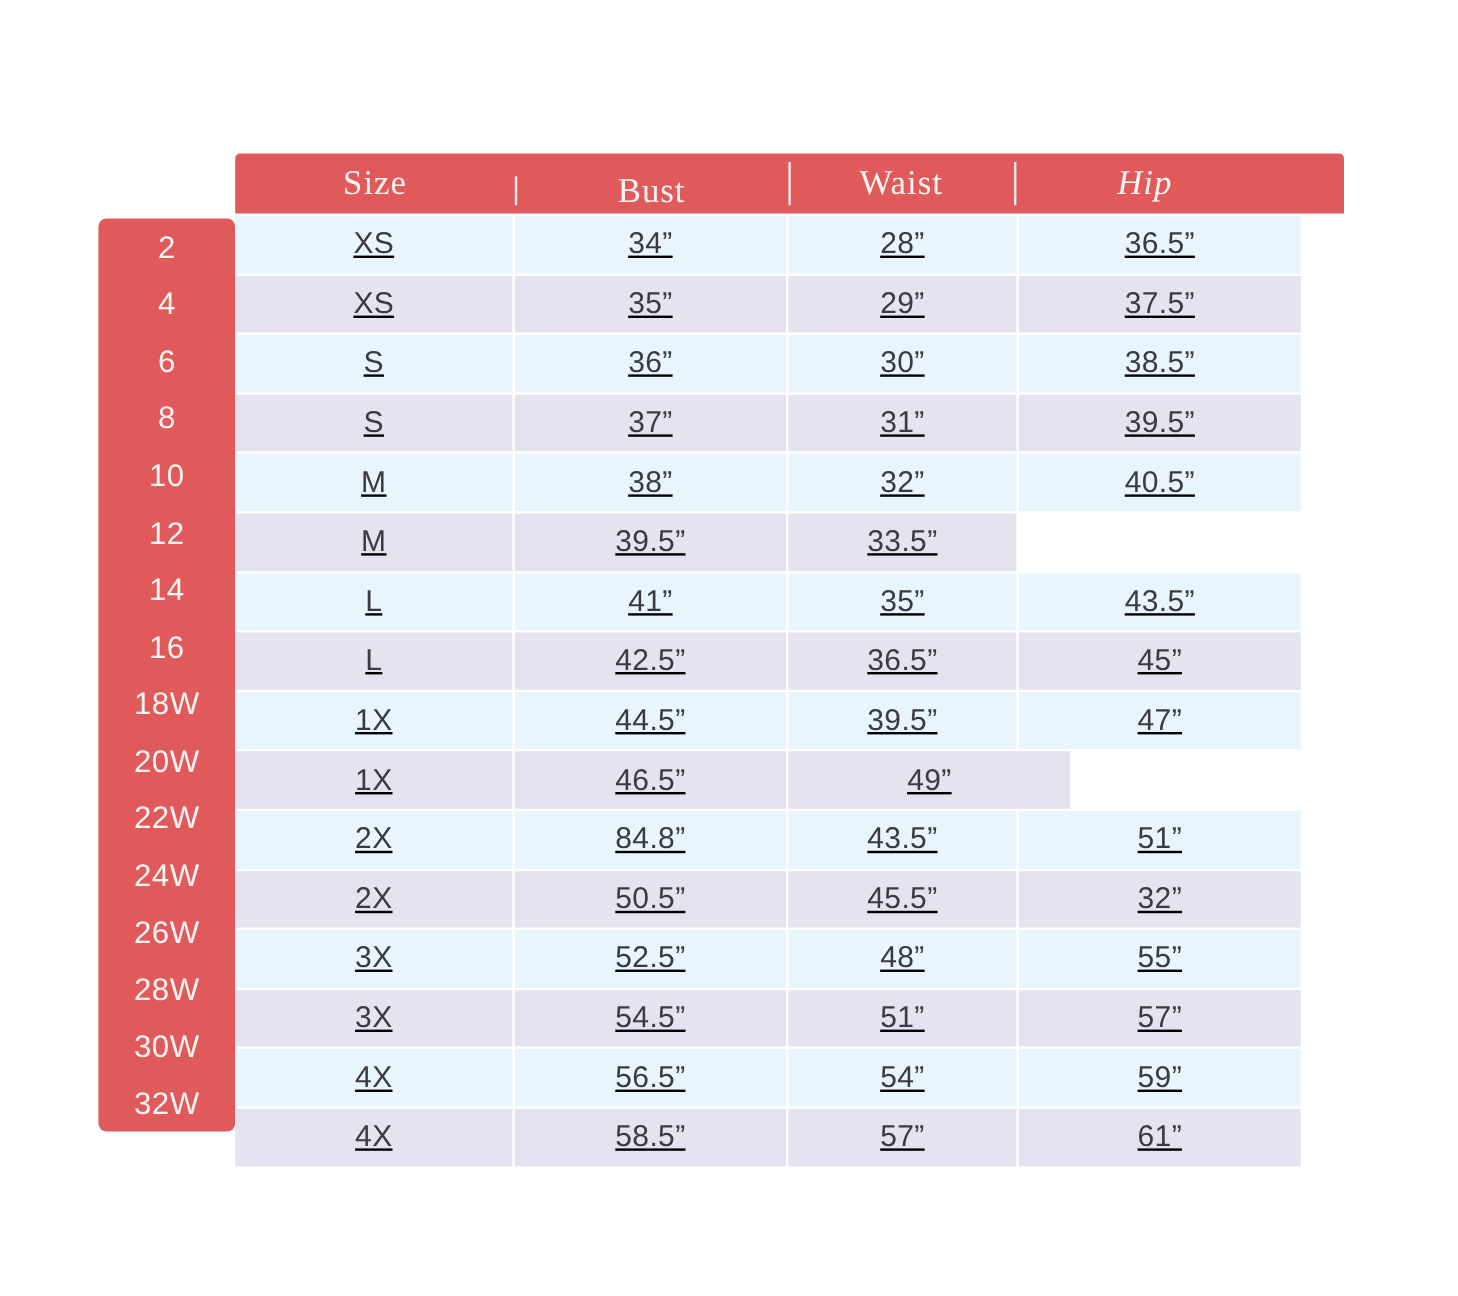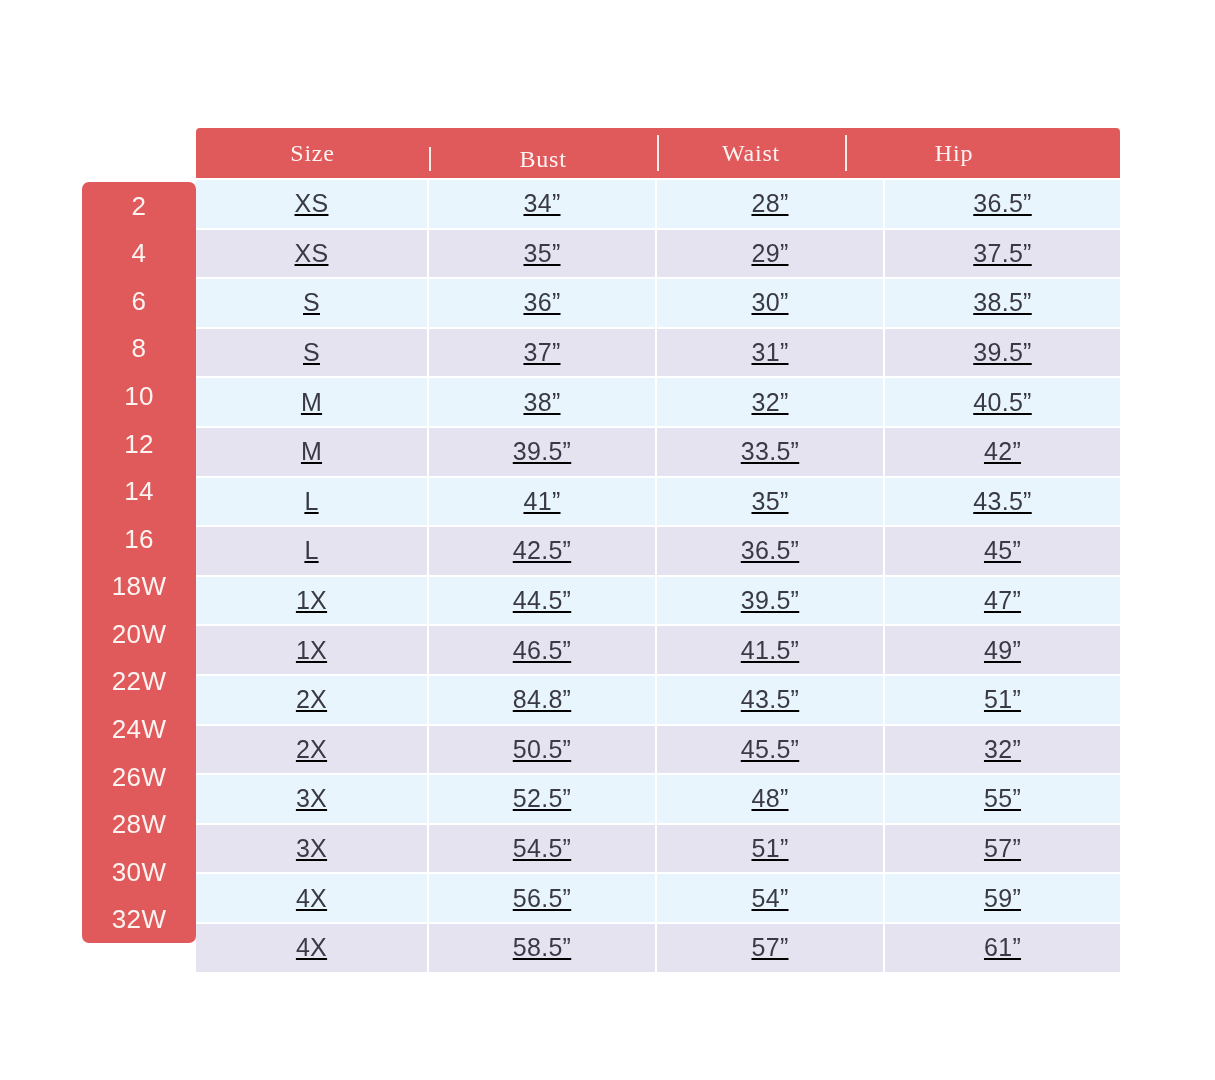--- a/index.html
+++ b/index.html
@@ -63,21 +63,21 @@
     background: #e05a5c;
     border-radius: 4px 4px 0 0;
     overflow: hidden;
   }
   .th {
     display: flex;
     align-items: center;
     justify-content: center;
     color: #fdf4f2;
     font-family: "Liberation Serif", serif;
-    font-size: 24px;
+    font-size: 29px;
     font-weight: 400;
     letter-spacing: 0.8px;
     position: relative;
   }
   .th + .th::before {
     content: "";
     position: absolute;
     left: 0;
     top: 7px;
     bottom: 7px;
@@ -106,27 +106,27 @@
     font-size: 25px;
     font-weight: 400;
     letter-spacing: 0.3px;
     line-height: 1;
   }
   .td + .td { margin-left: 2px; text-align: right; }
 
   
   .col-size  { width: 231px; }
   .col-bust  { width: 226px; }
-  .col-waist { width: 226px; }
+  .col-waist { width: 190px; }
   .col-hip   { width: 235px; }
 
   .th.col-size  { width: 233px; }
   .th.col-bust  { width: 228px; margin-top: 12px; }
   .th.col-waist { width: 188px; }
-  .th.col-hip   { width: 218px; }
+  .th.col-hip   { width: 218px; font-style: italic; }
 </style>
 </head>
 <body>
 
 <div id="chart-wrap">
 
   <div id="size-rail">
       <div class="rail-cell">2</div>
       <div class="rail-cell">4</div>
       <div class="rail-cell">6</div>
@@ -180,21 +180,20 @@
         <div class="trow odd">
           <div class="td col-size">M</div>
           <div class="td col-bust">38”</div>
           <div class="td col-waist">32”</div>
           <div class="td col-hip">40.5”</div>
         </div>
         <div class="trow even">
           <div class="td col-size">M</div>
           <div class="td col-bust">39.5”</div>
           <div class="td col-waist">33.5”</div>
-          <div class="td col-hip">42”</div>
         </div>
         <div class="trow odd">
           <div class="td col-size">L</div>
           <div class="td col-bust">41”</div>
           <div class="td col-waist">35”</div>
           <div class="td col-hip">43.5”</div>
         </div>
         <div class="trow even">
           <div class="td col-size">L</div>
           <div class="td col-bust">42.5”</div>
@@ -203,21 +202,20 @@
         </div>
         <div class="trow odd">
           <div class="td col-size">1X</div>
           <div class="td col-bust">44.5”</div>
           <div class="td col-waist">39.5”</div>
           <div class="td col-hip">47”</div>
         </div>
         <div class="trow even">
           <div class="td col-size">1X</div>
           <div class="td col-bust">46.5”</div>
-          <div class="td col-waist">41.5”</div>
           <div class="td col-hip">49”</div>
         </div>
         <div class="trow odd">
           <div class="td col-size">2X</div>
           <div class="td col-bust">84.8”</div>
           <div class="td col-waist">43.5”</div>
           <div class="td col-hip">51”</div>
         </div>
         <div class="trow even">
           <div class="td col-size">2X</div>

